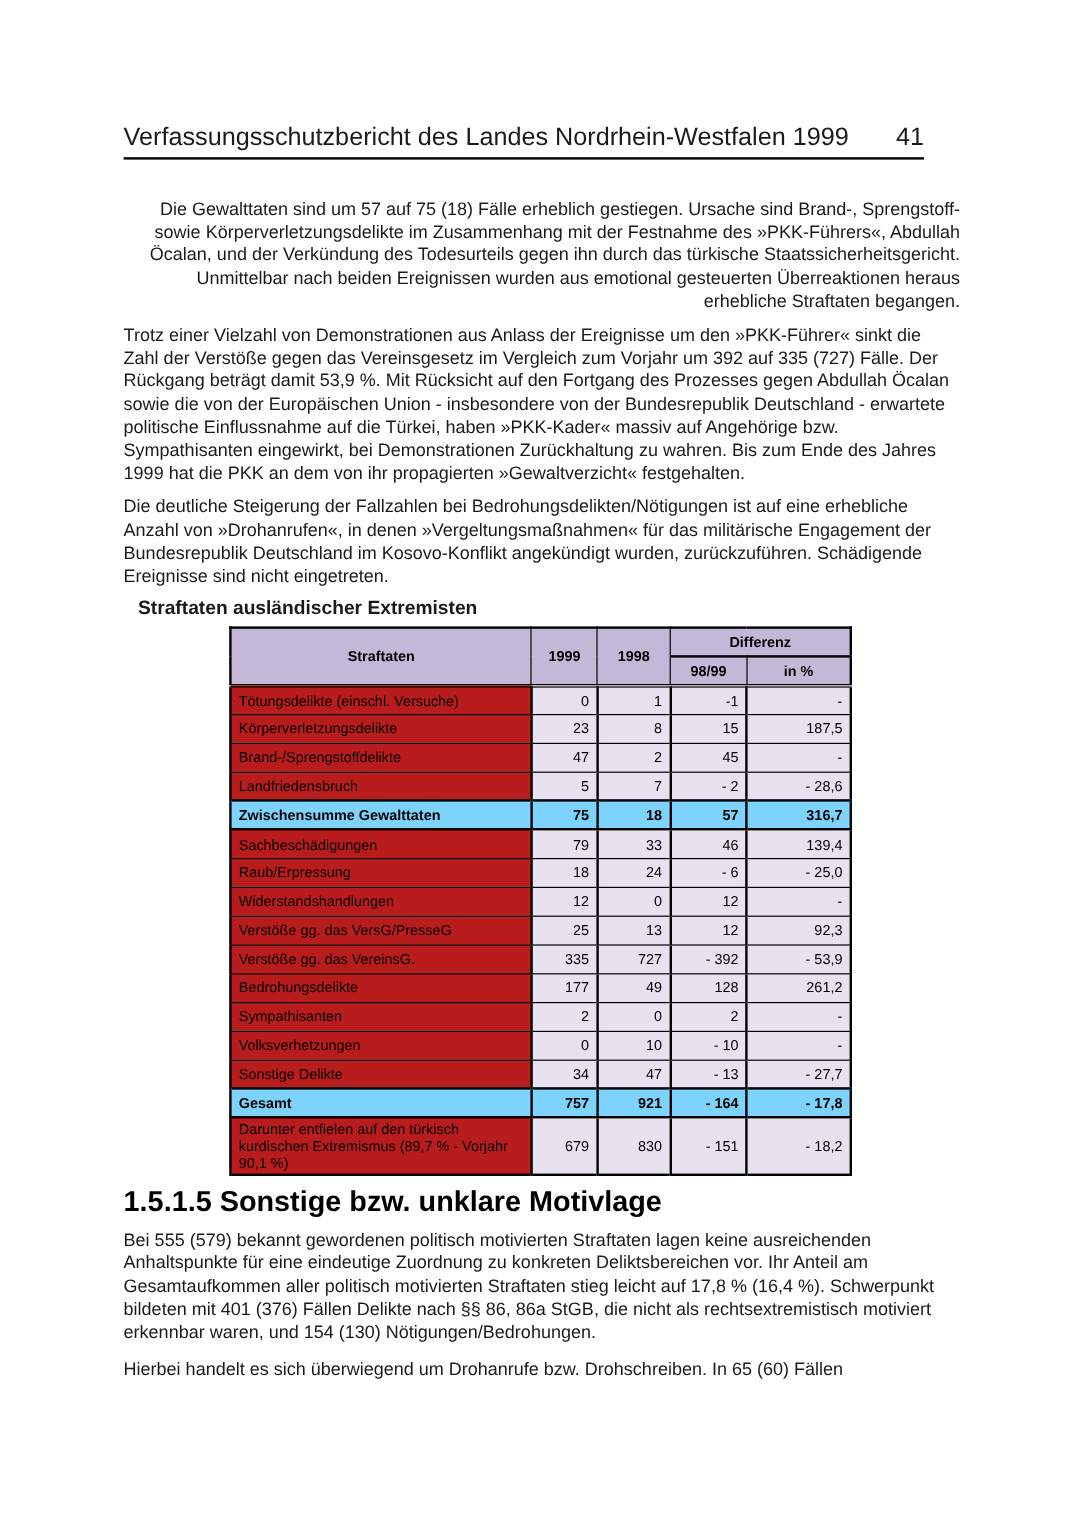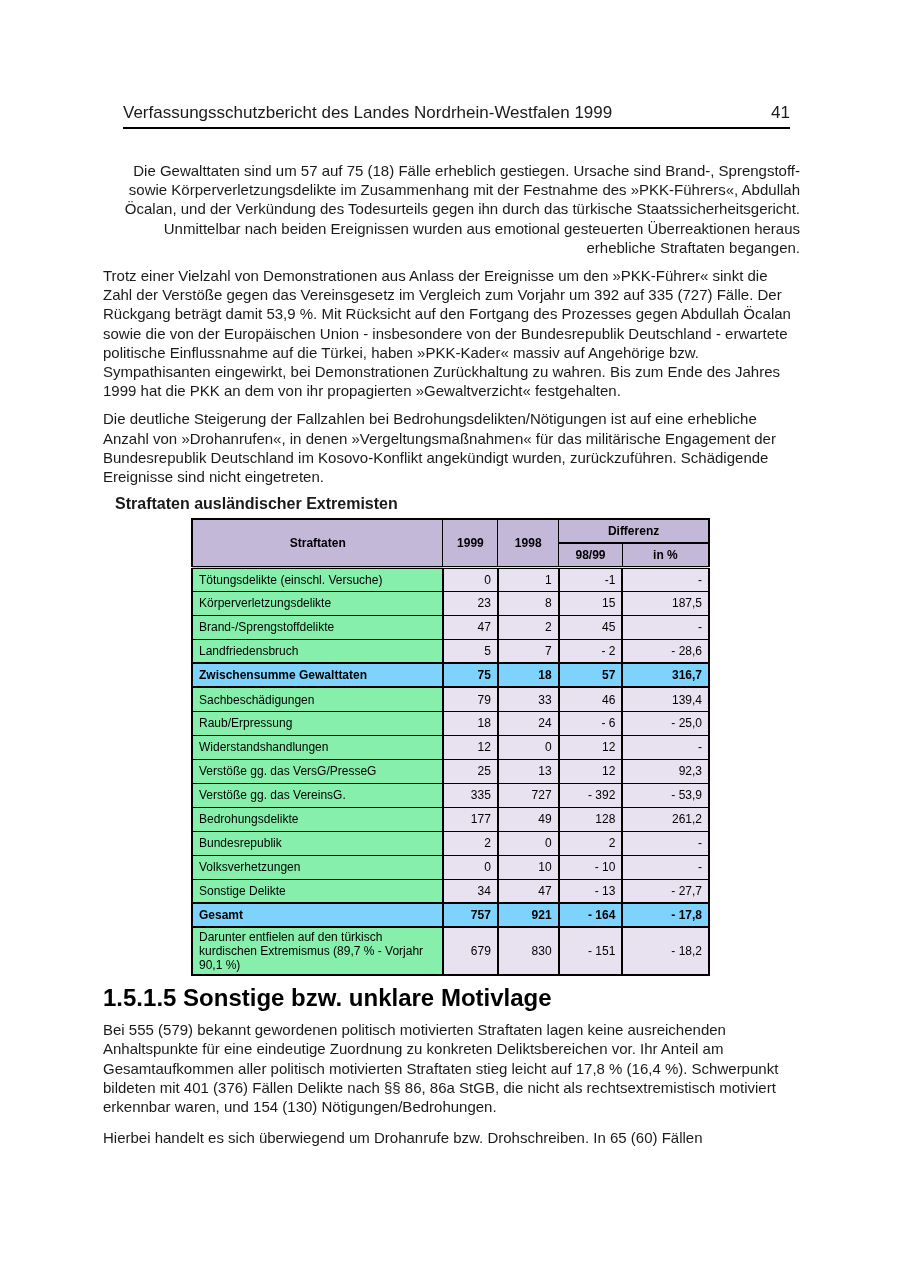--- a/index.html
+++ b/index.html
@@ -18,22 +18,21 @@
     width: 810px;
   }
   
   .running-head {
     width: 667px;
     display: flex;
     justify-content: space-between;
     align-items: flex-end;
     border-bottom: 2px solid #000;
     padding-bottom: 4px;
-    font-size: 17px;
-    margin-left: 20px;
+    font-size: 21px;
   }
   
   .bodytext {
     width: 697px;
     font-size: 15px;
     line-height: 19.2px;
     text-align: left;
   }
   .p1 { margin-top: 32px; text-align: right; }
   .para { margin-bottom: 9px; }
@@ -62,21 +61,21 @@
   table.stats th { background: #c3b8d8; font-weight: bold; }
   table.stats thead tr.subhead th { border-top: 1px solid #000; }
   table.stats thead { border-bottom: 3px double #000; }
   table.stats thead th { border-bottom-width: 2px; }
   .col-label { width: 252px; text-align: center; }
   .col-num   { width: 55px; }
   .col-num2  { width: 61px; }
   .col-diff  { width: 64px; }
   .col-pct   { width: 87px; }
   td.num { text-align: right; background: #e7e1f0; }
-  td.lbl { text-align: left; background: #86efac; }
+  td.lbl { text-align: left; background: #b91c1c; }
   table.stats td { border-left-width: 2px; }
   table.stats td:first-child { border-left-width: 2px; }
   tr.sum-row td {
     background: #7dd3fc;
     font-weight: bold;
     border-top: 2px solid #000;
     border-bottom: 2px solid #000;
   }
   tr.tall-row td { height: 42px; }
   
@@ -192,21 +191,21 @@
             <td class="num">- 53,9</td>
           </tr>
           <tr>
             <td class="lbl">Bedrohungsdelikte</td>
             <td class="num">177</td>
             <td class="num">49</td>
             <td class="num">128</td>
             <td class="num">261,2</td>
           </tr>
           <tr>
-            <td class="lbl">Bundesrepublik</td>
+            <td class="lbl">Sympathisanten</td>
             <td class="num">2</td>
             <td class="num">0</td>
             <td class="num">2</td>
             <td class="num">-</td>
           </tr>
           <tr>
             <td class="lbl">Volksverhetzungen</td>
             <td class="num">0</td>
             <td class="num">10</td>
             <td class="num">- 10</td>

